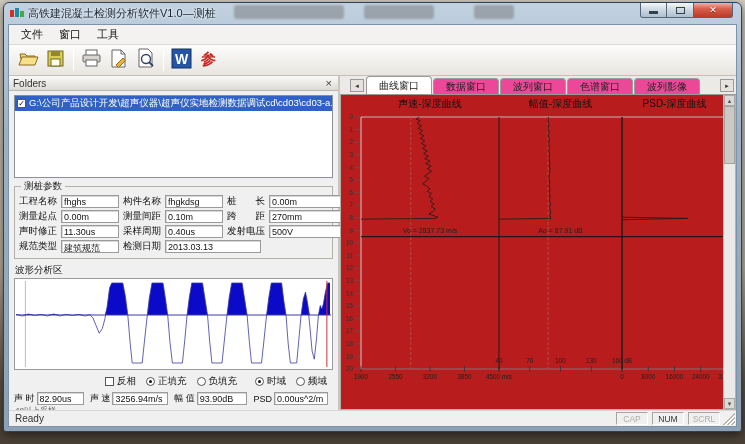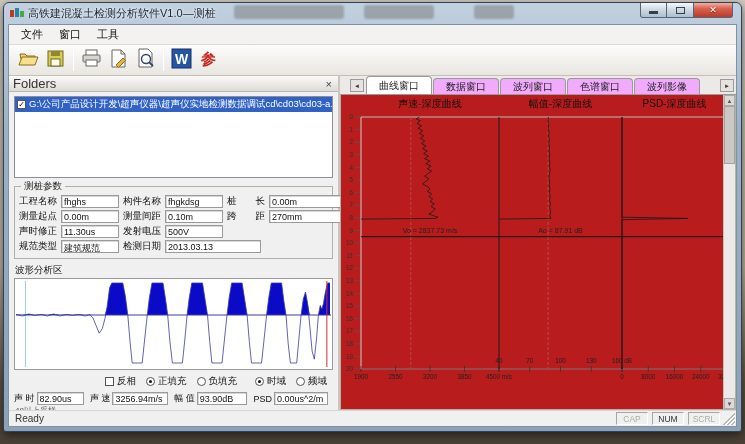--- a/index.html
+++ b/index.html
@@ -35,21 +35,21 @@
   .menu-item { font-size:11px; color:#111; padding:16px 8px; }
   .toolbar { height:31px; display:flex; align-items:center; background:linear-gradient(#fcfcfb,#e9e6e1); border-bottom:1px solid #c4c0b8; padding-left:6px; }
   .tool-btn { width:27px; height:26px; display:flex; align-items:center; justify-content:center; }
   .tool-sep { width:1px; height:22px; background:#b9b5ad; border-right:1px solid #fff; margin:0 4px; }
 
   
   .main { flex:1; display:flex; min-height:0; }
   .left-panel { width:331px; border-right:2px solid #c9c6c0; display:flex; flex-direction:column; background:#f0f0f0; }
   .panel-header { height:16px; display:flex; align-items:center; justify-content:space-between;
     background:linear-gradient(#fafaf9,#dddbd5); border-bottom:1px solid #b9b6af; padding:0 4px; }
-  .panel-title { font-size:13px; color:#333; }
+  .panel-title { font-size:10px; color:#333; }
   .panel-close { font-size:11px; color:#444; line-height:10px; padding:0 2px; }
 
   .listbox { height:86px; margin:4px 5px 2px 5px; background:#fff; border:1px solid #8a8f98; overflow:hidden; }
   .list-row { display:flex; align-items:center; height:15px; padding:0 2px; font-size:9.5px; white-space:nowrap; }
   .list-row.selected { background:#2f62c4; color:#fff; }
   .chk-small { width:9px; height:9px; background:#fff; border:1px solid #555; margin-right:3px; flex:none;
     font-size:8px; line-height:8px; color:#111; text-align:center; }
 
   .groupbox { position:relative; margin:6px 5px 2px 5px; border:1px solid #b3b0aa; padding:8px 3px 3px 4px; }
   .groupbox-legend { position:absolute; top:-7px; left:6px; background:#f0f0f0; padding:0 3px; font-size:9.5px; color:#222; }
@@ -75,21 +75,21 @@
     font-size:9px; padding:1px 2px; margin-right:6px; white-space:nowrap; overflow:hidden; }
   .clipped-text { height:5px; overflow:hidden; font-size:8px; color:#555; margin-left:6px; }
 
   
   .right-panel { flex:1; display:flex; flex-direction:column; min-width:0; background:#f0f0f0; }
   .tabbar { height:19px; display:flex; align-items:flex-end; position:relative; padding-left:10px; border-bottom:1px solid #9a9a9a; background:#eceae6; }
   .tab-nav { width:14px; height:13px; border:1px solid #9a9a9a; background:#e6e3de; font-size:6px; color:#333;
     display:flex; align-items:center; justify-content:center; margin:0 2px 2px 0; }
   .tab-nav.right { position:absolute; right:2px; bottom:2px; margin:0; }
   .tab { height:16px; padding:0 12px; font-size:10px; color:#222; display:flex; align-items:center;
-    border:1px solid #9a9a9a; border-bottom:none; border-radius:4px 4px 0 0; background:#f0abfc; margin-right:1px; }
+    border:1px solid #9a9a9a; border-bottom:none; border-radius:4px 4px 0 0; background:#ec4899; margin-right:1px; }
   .tab.active { background:#fff; height:18px; position:relative; z-index:2; }
   .chart-area { flex:1; background:#b91c1c; border:1px solid #b5b2ac; border-top:none; position:relative; min-height:0; }
   .vscroll { position:absolute; right:0; top:0; bottom:0; width:12px; background:#eceae8; border-left:1px solid #c5c2bc; }
   .vs-arrow { height:11px; border:1px solid #aaa; background:#dcdad6; font-size:6px; color:#555; text-align:center; line-height:10px; }
   .vs-arrow.down { position:absolute; bottom:0; left:0; right:0; }
   .vs-thumb { position:absolute; left:0; right:0; top:11px; height:58px; background:#cbc9c5; border:1px solid #a6a39e; }
 
   
   .statusbar { height:16px; background:#f0f0f0; border-top:1px solid #d8d6d1; display:flex; align-items:center; position:relative; }
   .status-left { font-size:10px; color:#333; margin-left:6px; }
@@ -231,20 +231,24 @@
                   </div>
                   <div class="pp-cell">
                     <span class="pp-label">跨　　距</span>
                     <div class="pp-field">270mm</div>
                   </div>
                 </div>
                 <div class="pp-row">
                   <div class="pp-cell">
                     <span class="pp-label">声时修正</span>
                     <div class="pp-field">11.30us</div>
+                  </div>
+                  <div class="pp-cell">
+                    <span class="pp-label">采样周期</span>
+                    <div class="pp-field">0.40us</div>
                   </div>
                   <div class="pp-cell">
                     <span class="pp-label">发射电压</span>
                     <div class="pp-field">500V</div>
                   </div>
                 </div>
                 <div class="pp-row">
                   <div class="pp-cell">
                     <span class="pp-label">规范类型</span>
                     <div class="pp-field">建筑规范</div>

